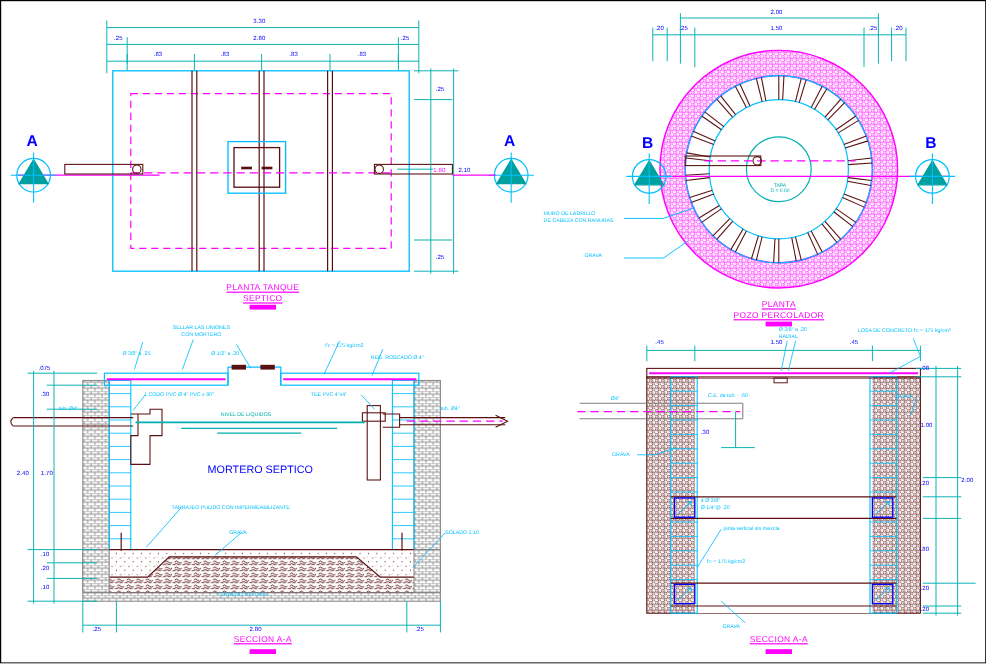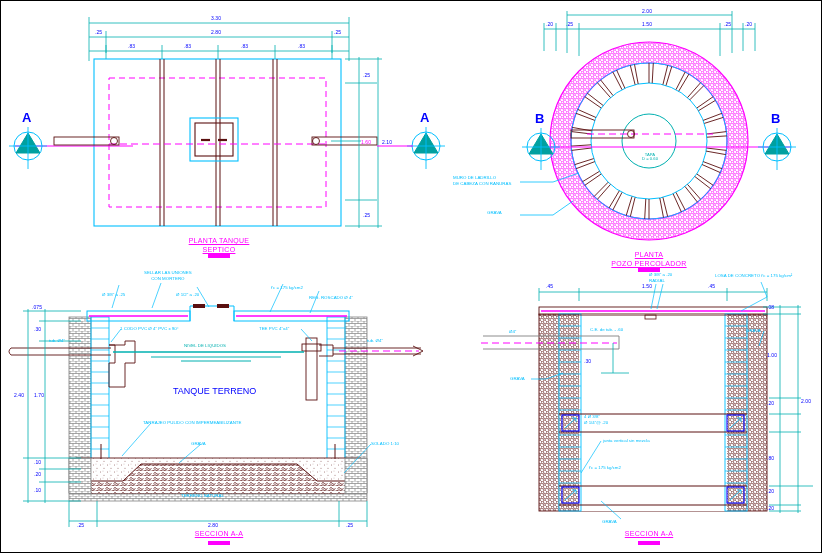--- a/index.html
+++ b/index.html
@@ -509,21 +509,21 @@
     <span>SELLAR LAS UNIONES</span><br>
     <span>CON MORTERO</span>
   </div>
   <div class="lblc" style="left:101px;top:291px;">Ø 3/8" a .25</div>
   <div class="lblc" style="left:175px;top:291px;">Ø 1/2" a .20</div>
   <div class="lblc" style="left:270px;top:284px;">f'c = 175 kg/cm2</div>
   <div class="lblc" style="left:308px;top:294px;">REG. ROSCADO Ø 4"</div>
   <div class="lblc" style="left:119px;top:325px;">1 CODO PVC Ø 4" PVC x 90°</div>
   <div class="lblc" style="left:258px;top:325px;">TEE PVC 4"x4"</div>
   <div class="lblc" style="left:183px;top:342px;color:#00b0b0;">NIVEL DE LIQUIDOS</div>
-  <div class="bigtxt" style="left:172px;top:385px;">TANQUE TERRENO</div>
+  <div class="bigtxt" style="left:172px;top:385px;">MORTERO SEPTICO</div>
   <div class="lblc" style="left:142px;top:419px;">TARRAJEO PULIDO CON IMPERMEABILIZANTE</div>
   <div class="lblc" style="left:190px;top:440px;">GRAVA</div>
   <div class="lblc" style="left:370px;top:440px;">SOLADO 1:10</div>
   <div class="lblc" style="left:180px;top:492px;">TERRENO NATURAL</div>
   <div class="lblc" style="left:48px;top:337px;">tub. Ø4"</div>
   <div class="lblc" style="left:366px;top:337px;">tub. Ø4"</div>
   <div class="lbl" style="left:31px;top:304px;">.075</div>
   <div class="lbl" style="left:33px;top:326px;">.30</div>
   <div class="lbl" style="left:33px;top:392px;">1.70</div>
   <div class="lbl" style="left:13px;top:392px;">2.40</div>

